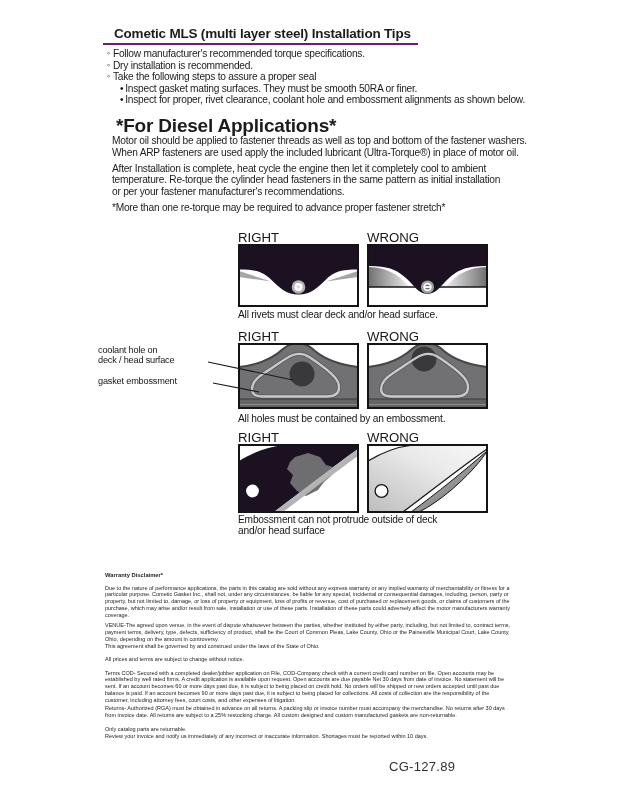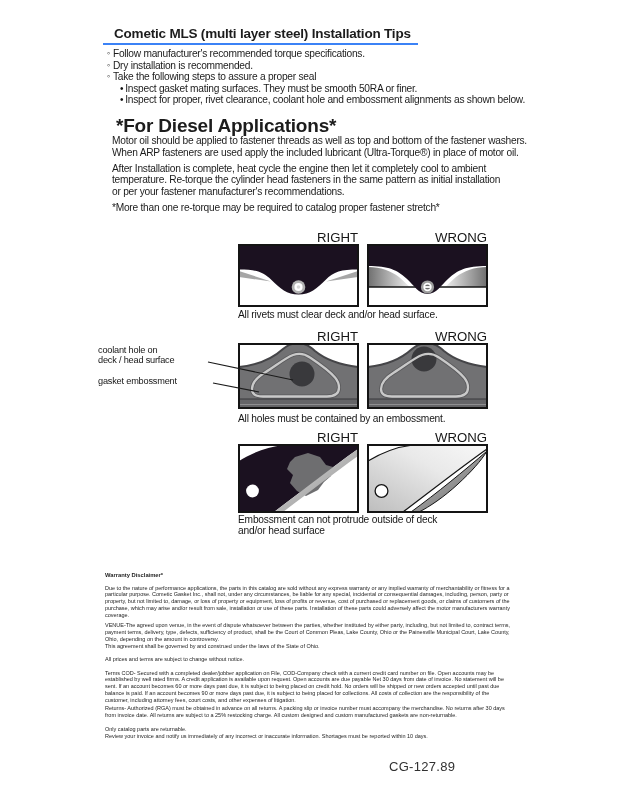--- a/index.html
+++ b/index.html
@@ -7,31 +7,31 @@
   .page {
     position:relative; width:618px; height:800px; background:#ffffff;
     font-family:"Liberation Sans", sans-serif; color:#1c1c1c; overflow:hidden;
   }
   .abs { position:absolute; }
   .pre { white-space:pre; }
   .preline { white-space:pre-line; }
 
   .title {
     left:103px; top:26px; font-size:13.5px; font-weight:700; letter-spacing:-0.2px;
-    padding:0 7px 2px 11px; border-bottom:2px solid #3b82f6;
+    padding:0 7px 2px 11px; border-bottom:2px solid #701a75;
   }
 
   .bullet-row { display:flex; align-items:flex-start; font-size:10.2px; letter-spacing:-0.25px; line-height:11px; }
   .bullet-glyph { font-size:9px; line-height:11px; margin-right:3px; color:#222; }
   .sub-glyph { font-size:10px; line-height:11px; margin-right:2px; color:#111; }
 
   .diesel-heading { left:116px; top:115px; font-size:19px; font-weight:700; letter-spacing:-0.2px; }
   .body-para { left:112px; font-size:10.2px; letter-spacing:-0.25px; line-height:11.6px; }
 
-  .rw-label { width:120px; text-align:right; font-size:13.2px; color:#161616; }
+  .rw-label { width:120px; text-align:left; font-size:13.2px; color:#161616; }
   .diagram-caption { font-size:10.2px; letter-spacing:-0.2px; line-height:10.8px; color:#161616; }
 
   .ann-label { text-align:left; font-size:9.2px; line-height:9.8px; letter-spacing:-0.2px; color:#161616; }
   .leader-lines { z-index:5; pointer-events:none; }
   .diagram-box { z-index:1; }
 
   .legal { left:105px; width:407px; font-size:5.5px; line-height:6.9px; color:#242424; }
   .legal-heading { font-weight:700; font-size:5.8px; }
 
   .page-number { left:389px; top:759px; font-size:13px; letter-spacing:0.3px; color:#313131; }
@@ -63,21 +63,21 @@
     <span class="sub-glyph">•</span>
     <span>Inspect for proper, rivet clearance, coolant hole and embossment alignments as shown below.</span>
   </div>
 
   <div class="abs diesel-heading">*For Diesel Applications*</div>
   <div class="abs body-para pre" style="top:162.5px;">After Installation is complete, heat cycle the engine then let it completely cool to ambient
 temperature. Re-torque the cylinder head fasteners in the same pattern as initial installation
 or per your fastener manufacturer's recommendations.</div>
   <div class="abs body-para pre" style="top:135px;">Motor oil should be applied to fastener threads as well as top and bottom of the fastener washers.
 When ARP fasteners are used apply the included lubricant (Ultra-Torque®) in place of motor oil.</div>
-  <div class="abs body-para pre" style="top:201.5px;">*More than one re-torque may be required to catalog proper fastener stretch*</div>
+  <div class="abs body-para pre" style="top:201.5px;">*More than one re-torque may be required to advance proper fastener stretch*</div>
 
   <div class="abs rw-label" style="left:238px; top:230px;">RIGHT</div>
   <div class="abs rw-label" style="left:367px; top:230px;">WRONG</div>
 
   <svg class="abs diagram-box" style="left:238px; top:244px;" width="121" height="63" viewBox="0 0 121 63">
     <rect width="121" height="63" fill="#ffffff"></rect>
     <path d="M1,1 H120 V25.5 C103,25.5 96,27.5 87.5,36 C79,44.5 72,50.5 60.5,50.5 C49,50.5 42,44.5 33.5,36 C25,27.5 18,25.5 1,25.5 Z" fill="#1b1120"></path>
     <path d="M1,27 L33,37.5 L1,33 Z" fill="#a6a6a6"></path>
     <path d="M120,27 L88,37.5 L120,33 Z" fill="#a6a6a6"></path>
     <circle cx="60.5" cy="43" r="6.8" fill="#b3b3b3"></circle>

